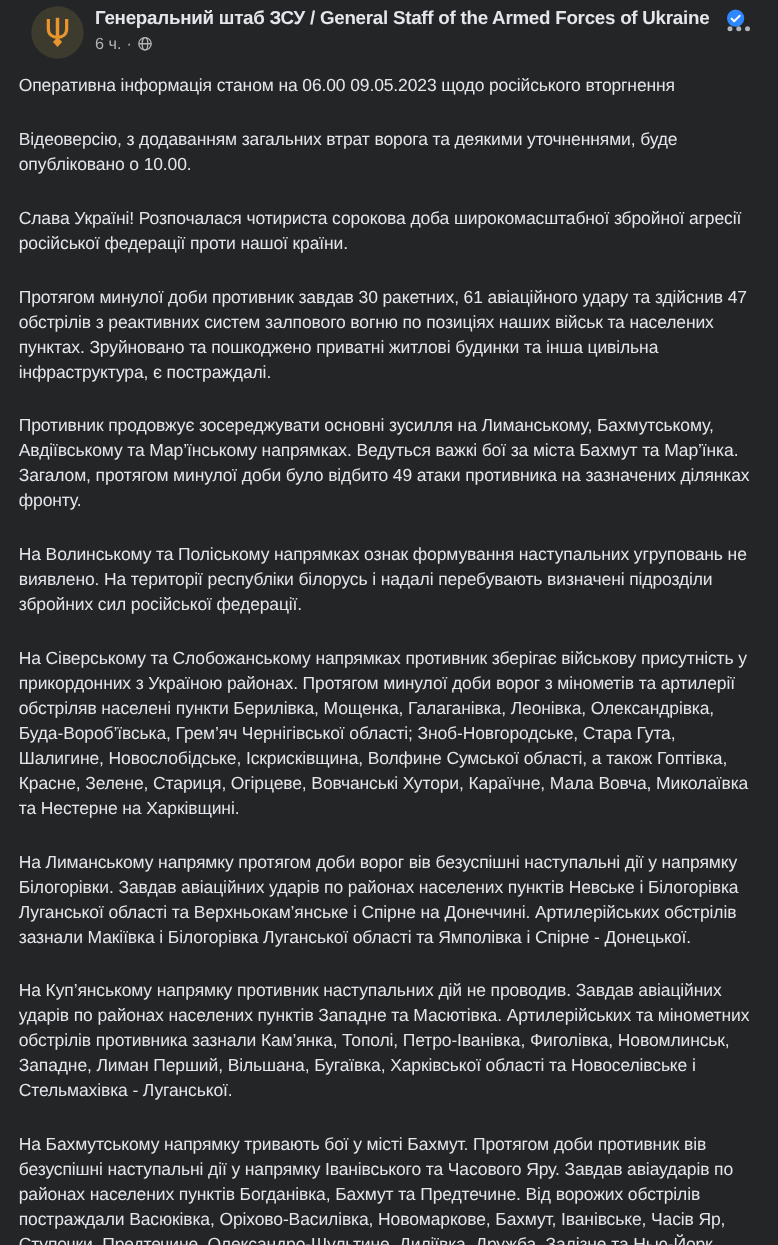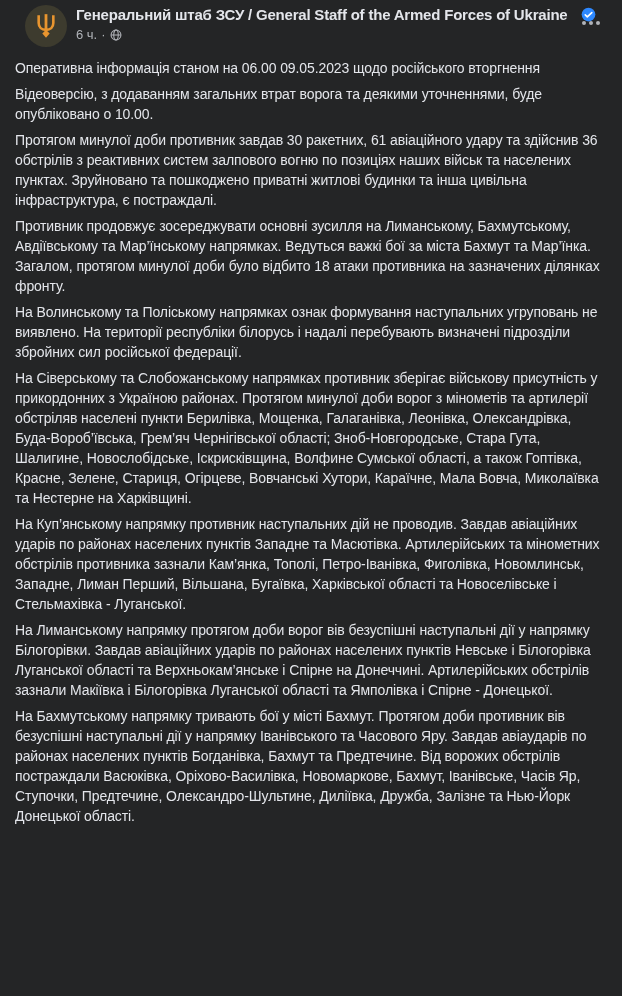--- a/index.html
+++ b/index.html
@@ -42,21 +42,21 @@
     position:absolute;right:18px;top:13px;
     display:flex;gap:3px;padding:8px 4px;cursor:pointer;border-radius:50%;
   }
   .more-btn i{width:4px;height:4px;border-radius:50%;background:var(--text2);}
   .content{
     padding:7px 15px 0 15px;
     font-size:14px;line-height:20px;color:var(--text1);
     letter-spacing:-0.1px;
   }
   .para{margin:0;}
-  .para + .para{margin-top:6px;}
+  .para + .para{margin-top:23px;}
   .badge{flex:0 0 auto;display:inline-flex;}
   .globe{display:inline-flex;}
 </style>
 </head>
 <body>
 
 <div class="post-card">
 
   <div class="header">
 
@@ -97,22 +97,23 @@
     <div class="more-btn">
       <i></i>
         <i></i>
         <i></i>
     </div>
   </div>
 
   <div class="content">
       <div class="para">Оперативна інформація станом на 06.00 09.05.2023 щодо російського вторгнення</div>
       <div class="para">Відеоверсію, з додаванням загальних втрат ворога та деякими уточненнями, буде опубліковано о 10.00.</div>
-      <div class="para">Протягом минулої доби противник завдав 30 ракетних, 61 авіаційного удару та здійснив 36 обстрілів з реактивних систем залпового вогню по позиціях наших військ та населених пунктах. Зруйновано та пошкоджено приватні житлові будинки та інша цивільна інфраструктура, є постраждалі.</div>
-      <div class="para">Противник продовжує зосереджувати основні зусилля на Лиманському, Бахмутському, Авдіївському та Мар’їнському напрямках. Ведуться важкі бої за міста Бахмут та Мар’їнка. Загалом, протягом минулої доби було відбито 18 атаки противника на зазначених ділянках фронту.</div>
+      <div class="para">Слава Україні! Розпочалася чотириста сорокова доба широкомасштабної збройної агресії російської федерації проти нашої країни.</div>
+      <div class="para">Протягом минулої доби противник завдав 30 ракетних, 61 авіаційного удару та здійснив 47 обстрілів з реактивних систем залпового вогню по позиціях наших військ та населених пунктах. Зруйновано та пошкоджено приватні житлові будинки та інша цивільна інфраструктура, є постраждалі.</div>
+      <div class="para">Противник продовжує зосереджувати основні зусилля на Лиманському, Бахмутському, Авдіївському та Мар’їнському напрямках. Ведуться важкі бої за міста Бахмут та Мар’їнка. Загалом, протягом минулої доби було відбито 49 атаки противника на зазначених ділянках фронту.</div>
       <div class="para">На Волинському та Поліському напрямках ознак формування наступальних угруповань не виявлено. На території республіки білорусь і надалі перебувають визначені підрозділи збройних сил російської федерації.</div>
       <div class="para">На Сіверському та Слобожанському напрямках противник зберігає військову присутність у прикордонних з Україною районах. Протягом минулої доби ворог з мінометів та артилерії обстріляв населені пункти Берилівка, Мощенка, Галаганівка, Леонівка, Олександрівка, Буда-Вороб’ївська, Грем’яч Чернігівської області; Зноб-Новгородське, Стара Гута, Шалигине, Новослобідське, Іскрисківщина, Волфине Сумської області, а також Гоптівка, Красне, Зелене, Стариця, Огірцеве, Вовчанські Хутори, Караїчне, Мала Вовча, Миколаївка та Нестерне на Харківщині.</div>
+      <div class="para">На Лиманському напрямку протягом доби ворог вів безуспішні наступальні дії у напрямку Білогорівки. Завдав авіаційних ударів по районах населених пунктів Невське і Білогорівка Луганської області та Верхньокам’янське і Спірне на Донеччині. Артилерійських обстрілів зазнали Макіївка і Білогорівка Луганської області та Ямполівка і Спірне - Донецької.</div>
       <div class="para">На Куп’янському напрямку противник наступальних дій не проводив. Завдав авіаційних ударів по районах населених пунктів Западне та Масютівка. Артилерійських та мінометних обстрілів противника зазнали Кам’янка, Тополі, Петро-Іванівка, Фиголівка, Новомлинськ, Западне, Лиман Перший, Вільшана, Бугаївка, Харківської області та Новоселівське і Стельмахівка - Луганської.</div>
-      <div class="para">На Лиманському напрямку протягом доби ворог вів безуспішні наступальні дії у напрямку Білогорівки. Завдав авіаційних ударів по районах населених пунктів Невське і Білогорівка Луганської області та Верхньокам’янське і Спірне на Донеччині. Артилерійських обстрілів зазнали Макіївка і Білогорівка Луганської області та Ямполівка і Спірне - Донецької.</div>
       <div class="para">На Бахмутському напрямку тривають бої у місті Бахмут. Протягом доби противник вів безуспішні наступальні дії у напрямку Іванівського та Часового Яру. Завдав авіаударів по районах населених пунктів Богданівка, Бахмут та Предтечине. Від ворожих обстрілів постраждали Васюківка, Оріхово-Василівка, Новомаркове, Бахмут, Іванівське, Часів Яр, Ступочки, Предтечине, Олександро-Шультине, Диліївка, Дружба, Залізне та Нью-Йорк Донецької області.</div>
     </div>
 
 </div>
 
 </body></html>

